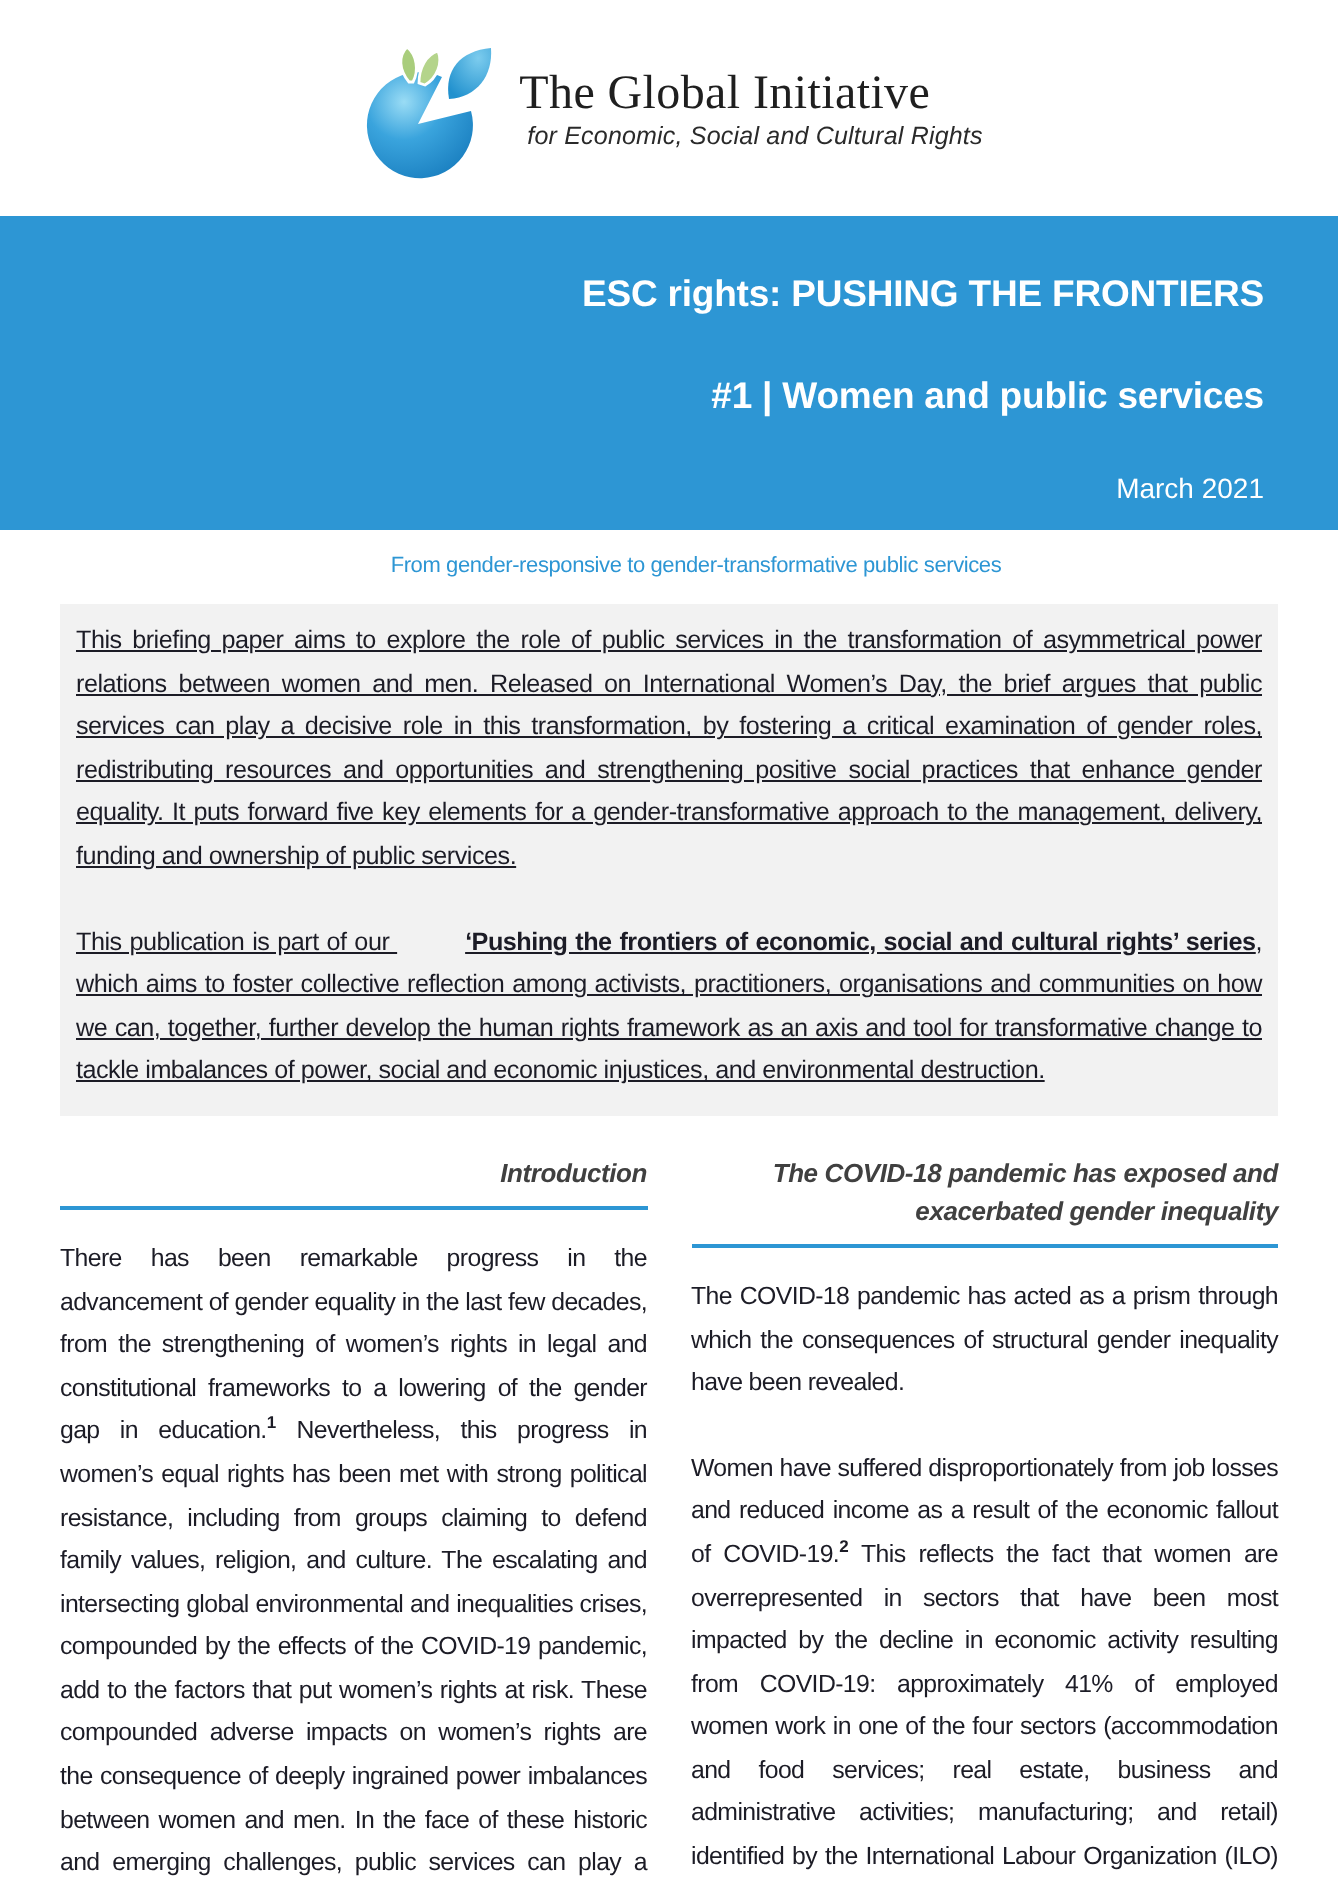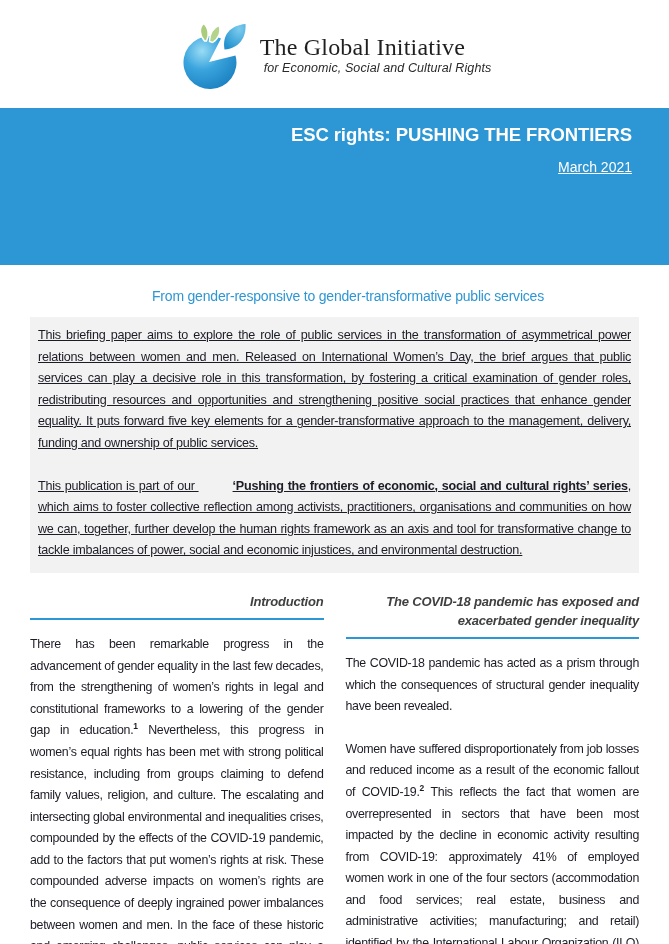--- a/index.html
+++ b/index.html
@@ -17,29 +17,29 @@
     font-family:"Liberation Serif",serif;font-size:24px;color:#1f1f1f;
     letter-spacing:0.2px;line-height:26px;
   }
   .org-tagline{
     font-family:Liberation Sans, sans-serif;font-style:italic;font-size:12.5px;
     color:#2a2a2a;margin-top:1px;padding-left:4px;letter-spacing:0.1px;
   }
   
   .banner{
     height:157px;background:#2d96d4;color:#ffffff;box-sizing:border-box;
-    text-align:right;padding:16px 37px 0 0;
+    text-align:right;padding:28px 37px 0 0;
   }
   .banner-line1{font-size:18.5px;font-weight:bold;letter-spacing:-0.1px;}
   .banner-line2{font-size:18.5px;font-weight:bold;margin-top:29px;letter-spacing:-0.1px;}
-  .banner-date{font-size:14px;margin-top:13px;text-decoration:underline;}
+  .banner-date{font-size:14px;margin-top:27px;}
   
   .doc-title{
-    margin-top:23px;text-align:center;color:#2d96d4;
-    font-size:14px;letter-spacing:-0.2px;padding-left:27px;
+    margin-top:12px;text-align:center;color:#2d96d4;
+    font-size:11px;letter-spacing:-0.2px;padding-left:27px;
   }
   
   .abstract{
     margin:13px 30px 0 30px;background:#f2f2f2;
     padding:8px 8px 11px 8px;
     font-size:12.6px;line-height:21.6px;text-align:justify;
     letter-spacing:-0.25px;color:#1c1c26;
   }
   .abstract p{margin:0;text-decoration:underline;}
   .abstract p + p{margin-top:21px;}
@@ -92,20 +92,21 @@
       </svg>
       <div class="org-text">
         <div class="org-name">The Global Initiative</div>
         <div class="org-tagline">for Economic, Social and Cultural Rights</div>
       </div>
     </div>
   </div>
 
   <div class="banner">
     <div class="banner-line1">ESC rights: PUSHING THE FRONTIERS</div>
+    <div class="banner-line2">#1 | Women and public services</div>
     <div class="banner-date">March 2021</div>
   </div>
 
   <div class="doc-title">From gender-responsive to gender-transformative public services</div>
 
   <div class="abstract">
     <p>This briefing paper aims to explore the role of public services in the transformation of asymmetrical power relations between women and men. Released on International Women’s Day, the brief argues that public services can play a decisive role in this transformation, by fostering a critical examination of gender roles, redistributing resources and opportunities and strengthening positive social practices that enhance gender equality. It puts forward five key elements for a gender-transformative approach to the management, delivery, funding and ownership of public services.</p>
     <p><span>This publication is part of our </span><span class="bold">‘Pushing the frontiers of economic, social and cultural rights’ series</span><span>, which aims to foster collective reflection among activists, practitioners, organisations and communities on how we can, together, further develop the human rights framework as an axis and tool for transformative change to tackle imbalances of power, social and economic injustices, and environmental destruction.</span></p>
   </div>
 

